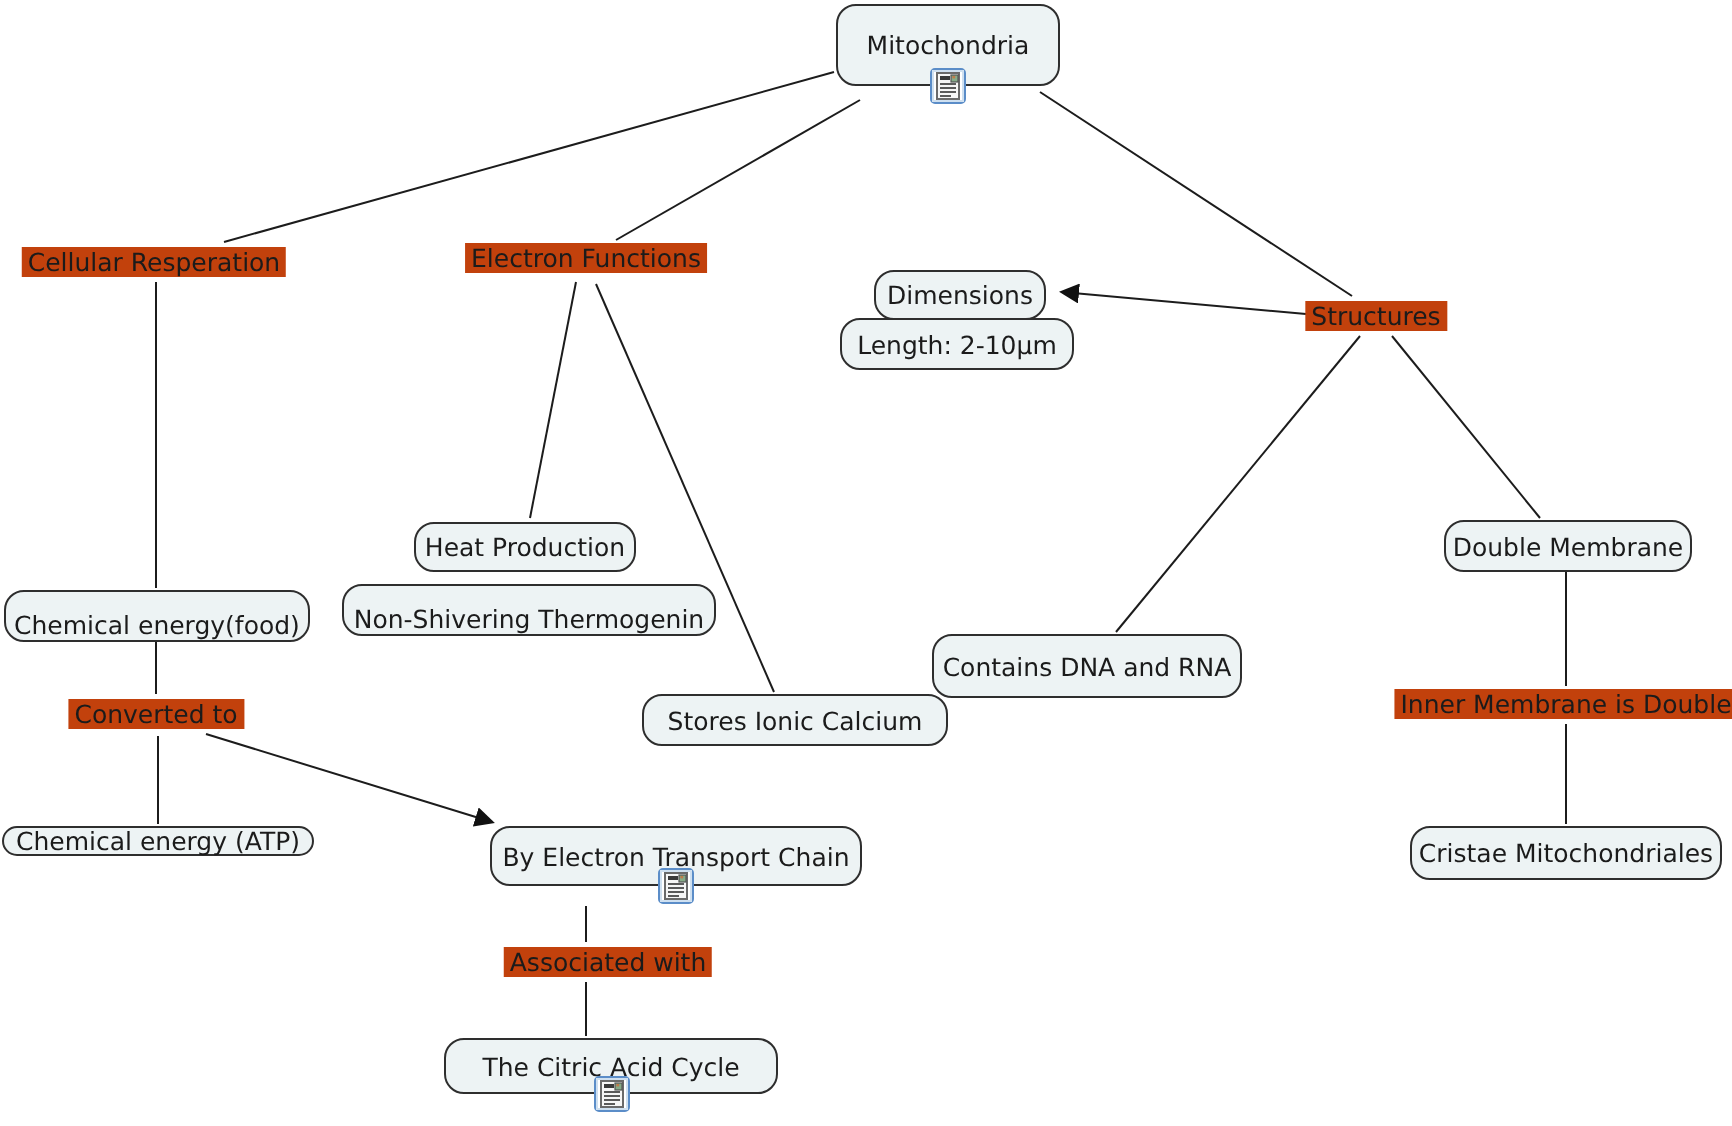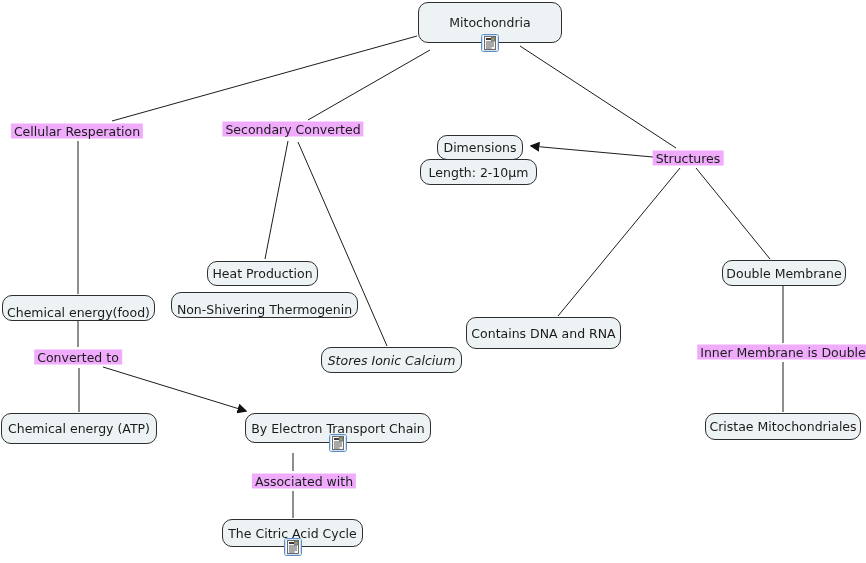--- a/index.html
+++ b/index.html
@@ -39,21 +39,21 @@
     width: 18px;
     height: 18px;
     line-height: 0;
   }
   .link-label {
     position: absolute;
     transform: translate(-50%, -50%);
     font-size: 12.5px;
     color: #1b1b1b;
     white-space: nowrap;
-    background: #f0abfc;
+    background: #c2410c;
     padding: 0 3px;
   }
 </style>
 </head>
 <body>
 
 <div id="canvas">
   <svg id="edges" xmlns="http://www.w3.org/2000/svg">
     <defs>
       <marker id="arrowhead" viewBox="0 0 10 10" refX="8.5" refY="5" markerWidth="10" markerHeight="10" orient="auto-start-reverse">
@@ -70,21 +70,21 @@
       <line x1="680" y1="168" x2="558" y2="316"></line>
       <line x1="696" y1="168" x2="770" y2="259"></line>
       <line x1="78" y1="321" x2="78" y2="347"></line>
       <line x1="79" y1="368" x2="79" y2="412"></line>
       <line x1="103" y1="367" x2="246" y2="411" marker-end="url(#arrowhead)"></line>
       <line x1="293" y1="453" x2="293" y2="471"></line>
       <line x1="293" y1="491" x2="293" y2="518"></line>
       <line x1="783" y1="286" x2="783" y2="343"></line>
       <line x1="783" y1="362" x2="783" y2="412"></line>
     </svg>
-<div class="node" style="left: 418px; top: 2px; width: 144px; height: 41px;">
+<div class="node" style="left: 418px; top: 2px; width: 112px; height: 41px;">
       <span class="node-label">Mitochondria</span>
       <div class="res-icon"><svg width="18" height="18" viewBox="0 0 18 18" xmlns="http://www.w3.org/2000/svg">
           <rect x="0.5" y="0.5" width="17" height="17" rx="2" fill="#ffffff" stroke="#5b8dc8"></rect>
           <rect x="1.5" y="1.5" width="15" height="15" fill="#ffffff" stroke="#cfe0f0"></rect>
           <rect x="3.5" y="2.5" width="11" height="13" fill="#f6f6f6" stroke="#6a6a6a" stroke-width="1"></rect>
           <rect x="5" y="4" width="5" height="2" fill="#3a3a3a"></rect>
           <rect x="10.5" y="3.5" width="3.5" height="3.5" fill="#86ab88" stroke="#555" stroke-width="0.6"></rect>
           <rect x="11.2" y="4" width="1.4" height="1.2" fill="#c07a4a"></rect>
           <rect x="5" y="7.5" width="8" height="1" fill="#5a5a5a"></rect>
           <rect x="5" y="9.5" width="8" height="1" fill="#5a5a5a"></rect>
@@ -100,64 +100,64 @@
     </div>
     <div class="node" style="left: 207px; top: 261px; width: 111px; height: 25px;">
       <span class="node-label">Heat Production</span>
     </div>
     <div class="node" style="left: 171px; top: 292px; width: 187px; height: 26px; align-items: flex-end;">
       <span class="node-label">Non-Shivering Thermogenin</span>
     </div>
     <div class="node" style="left: 2px; top: 295px; width: 153px; height: 26px; align-items: flex-end;">
       <span class="node-label">Chemical energy(food)</span>
     </div>
-    <div class="node" style="left: 1px; top: 413px; width: 156px; height: 31px; text-align: center;">
+    <div class="node" style="left: 1px; top: 413px; width: 156px; height: 15px; text-align: center;">
       <span class="node-label">Chemical energy (ATP)</span>
     </div>
     <div class="node" style="left: 201px; top: 413px; width: 186px; height: 30px; margin-left: 44px;">
       <span class="node-label">By Electron Transport Chain</span>
       <div class="res-icon"><svg width="18" height="18" viewBox="0 0 18 18" xmlns="http://www.w3.org/2000/svg">
           <rect x="0.5" y="0.5" width="17" height="17" rx="2" fill="#ffffff" stroke="#5b8dc8"></rect>
           <rect x="1.5" y="1.5" width="15" height="15" fill="#ffffff" stroke="#cfe0f0"></rect>
           <rect x="3.5" y="2.5" width="11" height="13" fill="#f6f6f6" stroke="#6a6a6a" stroke-width="1"></rect>
           <rect x="5" y="4" width="5" height="2" fill="#3a3a3a"></rect>
           <rect x="10.5" y="3.5" width="3.5" height="3.5" fill="#86ab88" stroke="#555" stroke-width="0.6"></rect>
           <rect x="11.2" y="4" width="1.4" height="1.2" fill="#c07a4a"></rect>
           <rect x="5" y="7.5" width="8" height="1" fill="#5a5a5a"></rect>
           <rect x="5" y="9.5" width="8" height="1" fill="#5a5a5a"></rect>
           <rect x="5" y="11.5" width="8" height="1" fill="#5a5a5a"></rect>
           <rect x="5" y="13.5" width="5.5" height="1" fill="#5a5a5a"></rect>
         </svg></div>
     </div>
-    <div class="node" style="left: 222px; top: 519px; width: 141px; height: 28px; align-items: center;">
+    <div class="node" style="left: 222px; top: 519px; width: 167px; height: 28px; align-items: center;">
       <span class="node-label">The Citric Acid Cycle</span>
       <div class="res-icon"><svg width="18" height="18" viewBox="0 0 18 18" xmlns="http://www.w3.org/2000/svg">
           <rect x="0.5" y="0.5" width="17" height="17" rx="2" fill="#ffffff" stroke="#5b8dc8"></rect>
           <rect x="1.5" y="1.5" width="15" height="15" fill="#ffffff" stroke="#cfe0f0"></rect>
           <rect x="3.5" y="2.5" width="11" height="13" fill="#f6f6f6" stroke="#6a6a6a" stroke-width="1"></rect>
           <rect x="5" y="4" width="5" height="2" fill="#3a3a3a"></rect>
           <rect x="10.5" y="3.5" width="3.5" height="3.5" fill="#86ab88" stroke="#555" stroke-width="0.6"></rect>
           <rect x="11.2" y="4" width="1.4" height="1.2" fill="#c07a4a"></rect>
           <rect x="5" y="7.5" width="8" height="1" fill="#5a5a5a"></rect>
           <rect x="5" y="9.5" width="8" height="1" fill="#5a5a5a"></rect>
           <rect x="5" y="11.5" width="8" height="1" fill="#5a5a5a"></rect>
           <rect x="5" y="13.5" width="5.5" height="1" fill="#5a5a5a"></rect>
         </svg></div>
     </div>
-    <div class="node" style="left: 321px; top: 347px; width: 141px; height: 26px; font-style: italic;">
+    <div class="node" style="left: 321px; top: 347px; width: 153px; height: 26px;">
       <span class="node-label">Stores Ionic Calcium</span>
     </div>
     <div class="node" style="left: 466px; top: 317px; width: 155px; height: 32px;">
       <span class="node-label">Contains DNA and RNA</span>
     </div>
     <div class="node" style="left: 722px; top: 260px; width: 124px; height: 26px;">
       <span class="node-label">Double Membrane</span>
     </div>
     <div class="node" style="left: 705px; top: 413px; width: 156px; height: 27px;">
       <span class="node-label">Cristae Mitochondriales</span>
     </div>
     <div class="link-label" style="left: 77px; top: 131px;">Cellular Resperation</div>
-    <div class="link-label" style="left: 293px; top: 129px;">Secondary Converted</div>
+    <div class="link-label" style="left: 293px; top: 129px;">Electron Functions</div>
     <div class="link-label" style="left: 688px; top: 158px;">Structures</div>
     <div class="link-label" style="left: 78px; top: 357px;">Converted to</div>
     <div class="link-label" style="left: 293px; top: 481px; margin-left: 11px;">Associated with</div>
     <div class="link-label" style="left: 783px; top: 352px;">Inner Membrane is Double</div>
   </div>
 
 </body></html>

